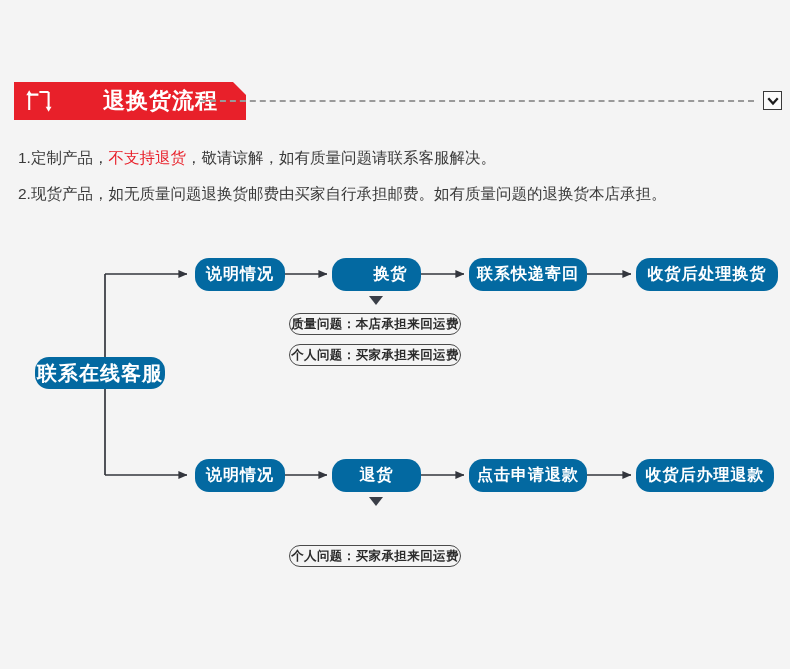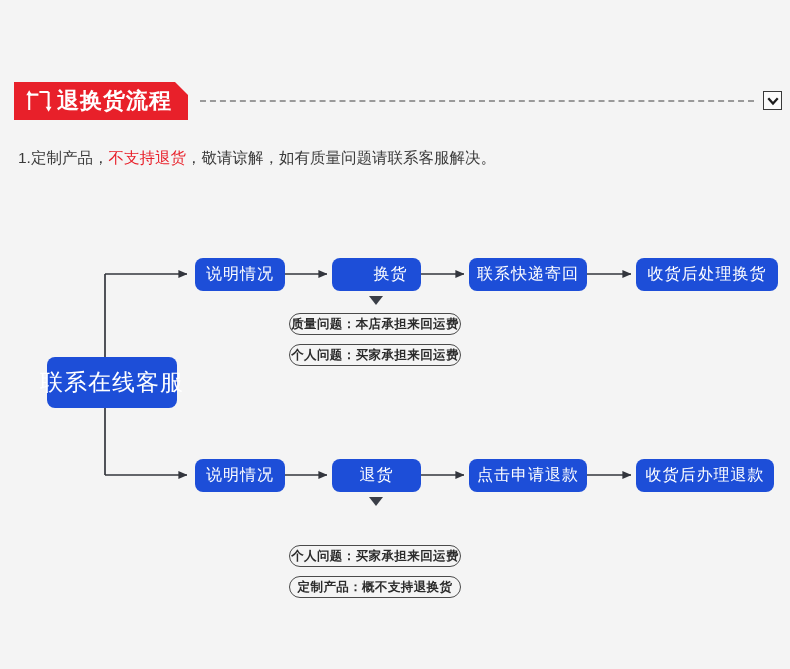--- a/index.html
+++ b/index.html
@@ -30,24 +30,25 @@
     height: 38px;
   }
   .banner {
     position: absolute;
     left: 14px;
     top: 0;
     height: 38px;
     background: #e8202a;
     display: flex;
     align-items: center;
-    padding: 0 16px 0 12px;
+    padding: 0 28px 0 12px;
     box-sizing: border-box;
     -webkit-clip-path: polygon(0 0, calc(100% - 13px) 0, 100% 13px, 100% 100%, 0 100%);
     clip-path: polygon(0 0, calc(100% - 13px) 0, 100% 13px, 100% 100%, 0 100%);
+    gap: 46px;
   }
   .banner-icon {
     width: 26px;
     height: 24px;
     margin-right: 5px;
     flex: none;
     display: block;
   }
   .banner-title {
     color: #ffffff;
@@ -107,34 +108,34 @@
     height: 669px;
     pointer-events: none;
   }
   .flow svg {
     position: absolute;
     left: 0;
     top: 0;
   }
   .node {
     position: absolute;
-    background: #1d4ed8;
+    background: #0369a1;
     color: #ffffff;
-    border-radius: 8px;
+    border-radius: 14px;
     font-size: 16px;
-    font-weight: normal;
+    font-weight: bold;
     letter-spacing: 1px;
     display: flex;
     align-items: center;
     justify-content: center;
     box-sizing: border-box;
     white-space: nowrap;
     height: 33px;
   }
-  .node.tall { height: 51px; font-size: 23px; margin-left: 12px; }
+  .node.tall { height: 32px; font-size: 20px; }
 
   .pill {
     position: absolute;
     border: 1px solid #4a4a4a;
     border-radius: 14px;
     background: #f4f4f4;
     color: #2b2b2b;
     font-size: 12.5px;
     font-weight: bold;
     letter-spacing: 0.4px;
@@ -184,20 +185,21 @@
       <span>
         <svg viewBox="0 0 12 12" width="12" height="12" aria-hidden="true">
           <path d="M2 4 L6 8.5 L10 4" fill="none" stroke="#1c1c1c" stroke-width="2.2" stroke-linecap="square"></path>
         </svg>
       </span>
     </div>
   </div>
 
   <div class="policy">
     <div class="policy-line"><span>1.定制产品，</span><span class="warn">不支持退货</span><span>，敬请谅解，如有质量问题请联系客服解决。</span></div>
+    <div class="policy-line">2.现货产品，如无质量问题退换货邮费由买家自行承担邮费。如有质量问题的退换货本店承担。</div>
   </div>
 
   <div class="flow">
     <svg width="790" height="669">
       <defs>
         <marker id="ah" markerWidth="9" markerHeight="8" refX="8.6" refY="4" orient="auto" markerUnits="userSpaceOnUse">
           <path d="M0,0 L9,4 L0,8 z" fill="#33363d"></path>
         </marker>
       </defs>
       <g stroke="#33363d" stroke-width="1.7" fill="none">
@@ -229,16 +231,15 @@
     <div class="pill" style="left:289px; top:313px; width:172px;">质量问题：本店承担来回运费</div>
     <div class="pill" style="left:289px; top:344px; width:172px;">个人问题：买家承担来回运费</div>
 
     <div class="node" style="left:195px; top:459px; width:90px;">说明情况</div>
     <div class="node" style="left:332px; top:459px; width:89px;">退货</div>
     <div class="node" style="left:469px; top:459px; width:118px;">点击申请退款</div>
     <div class="node" style="left:636px; top:459px; width:138px;">收货后办理退款</div>
 
     <div class="tri" style="left:369px; top:497px;"></div>
     <div class="pill" style="left:289px; top:545px; width:172px;">个人问题：买家承担来回运费</div>
-    <div class="pill" style="left:289px; top:576px; width:172px;">定制产品：概不支持退换货</div>
   </div>
 
 </div>
 
 </body></html>

